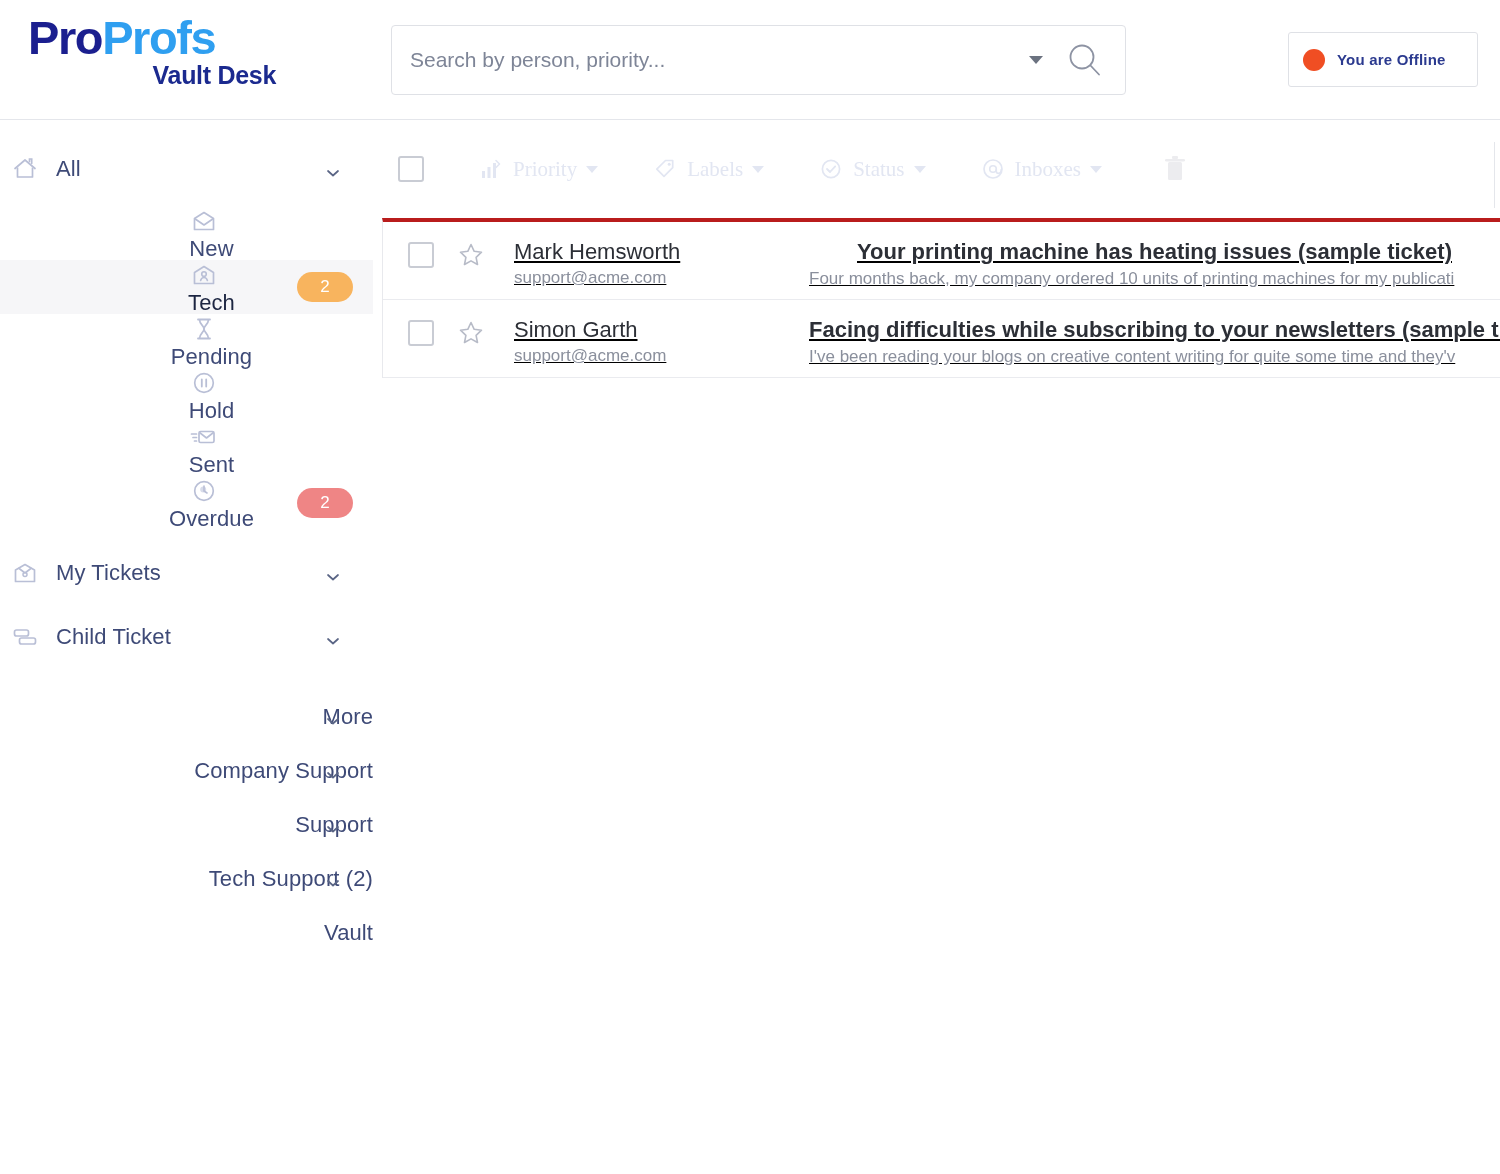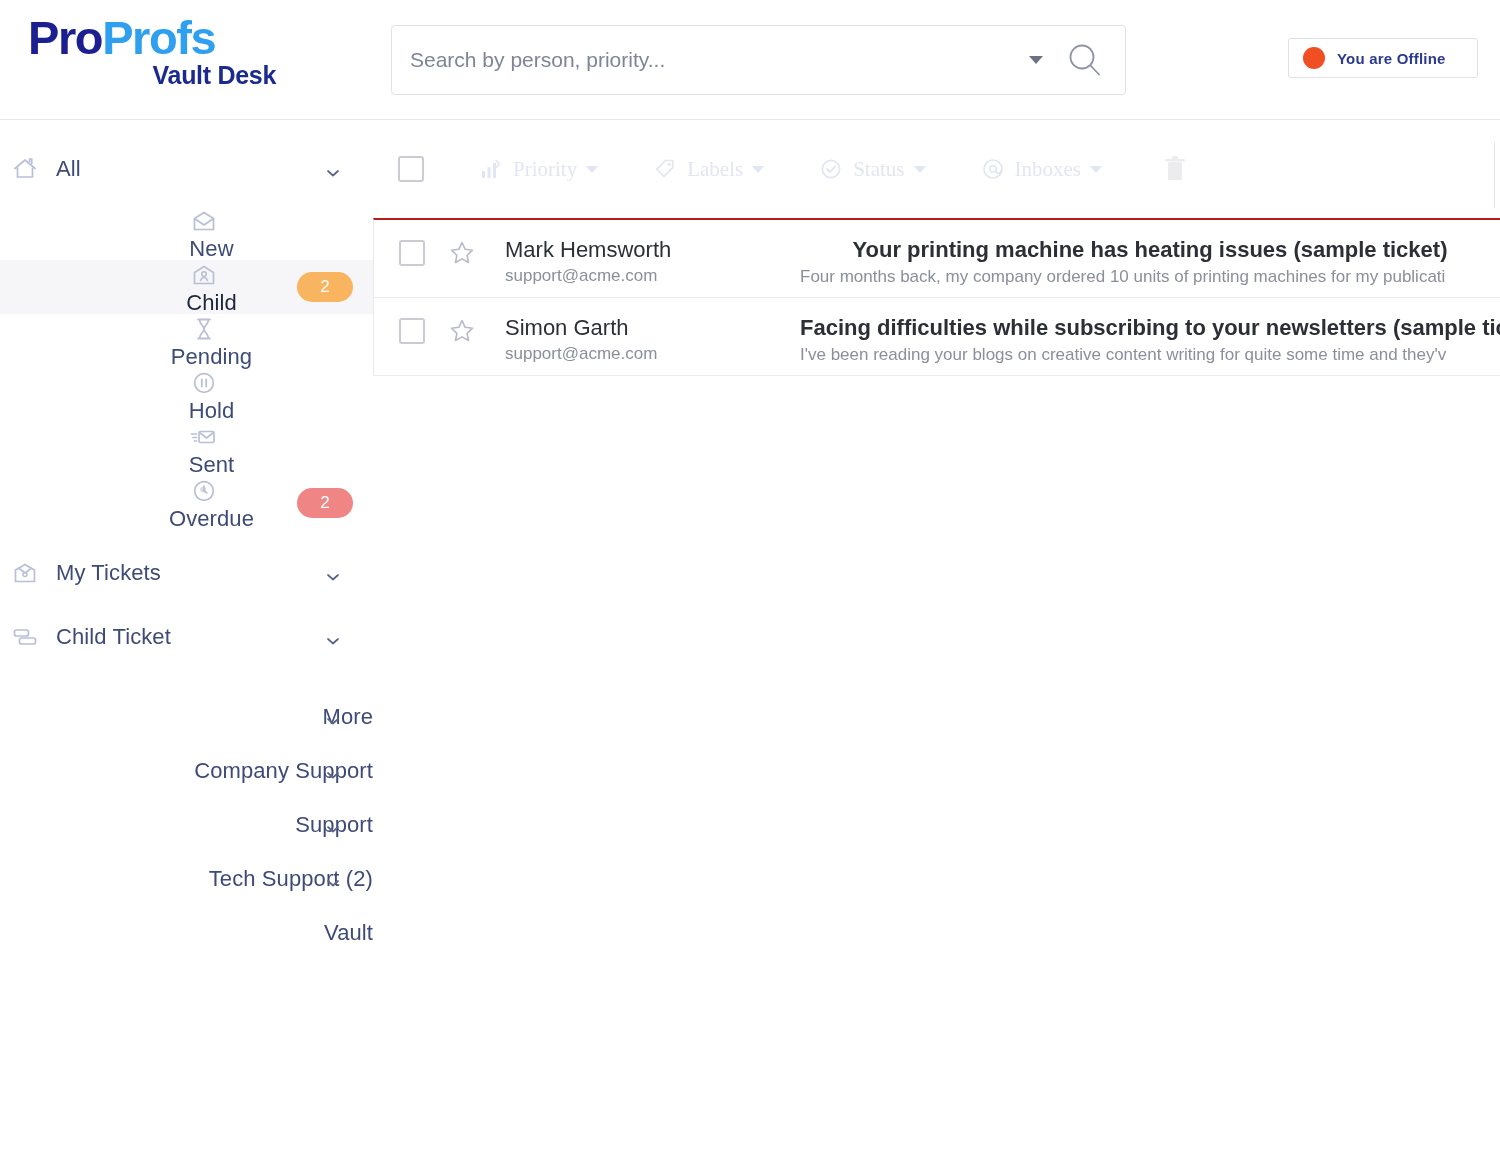--- a/index.html
+++ b/index.html
@@ -81,23 +81,23 @@
   .search-icon-btn {
     margin-right: 20px;
     display: flex;
     align-items: center;
     cursor: pointer;
   }
 
   .status-pill {
     position: absolute;
     left: 1288px;
-    top: 38px;
+    top: 32px;
     width: 190px;
-    height: 40px;
+    height: 55px;
     border: 1px solid #dfe1e6;
     border-radius: 3px;
     display: flex;
     align-items: center;
     background: #fff;
     cursor: pointer;
   }
   .status-dot {
     width: 22px; height: 22px;
     border-radius: 50%;
@@ -237,23 +237,24 @@
     margin-left: 9px;
   }
   .tb-trash {
     margin-left: 60px;
     cursor: pointer;
     display: flex;
     align-items: center;
   }
 
   .list {
-    border-top: 2px solid #b91c1c;
+    border-top: 4px solid #b91c1c;
     border-left: 1px solid #e8e9ed;
-    margin-left: 0px;
+    margin-left: 9px;
+    text-decoration: underline;
   }
   .ticket-row {
     display: flex;
     align-items: flex-start;
     height: 78px;
     border-bottom: 1px solid #eaebef;
     padding-top: 17px;
     cursor: pointer;
     background: #fff;
   }
@@ -363,21 +364,21 @@
         <span class="nav-label">New</span>
       </div>
       <div class="nav-row sub selected">
         <span class="nav-icon">
           <svg width="28" height="28" viewBox="0 0 28 28" fill="none">
             <path d="M4.5 11.5 14 5.5l9.5 6v11h-19v-11Z" stroke="#b9bfd6" stroke-width="1.7" stroke-linejoin="round"></path>
             <circle cx="14" cy="13" r="2.3" stroke="#b9bfd6" stroke-width="1.6"></circle>
             <path d="M10.6 19.5c.6-2 1.9-3 3.4-3s2.8 1 3.4 3" stroke="#b9bfd6" stroke-width="1.6" stroke-linecap="round"></path>
           </svg>
         </span>
-        <span class="nav-label">Child</span>
+        <span class="nav-label">Tech</span>
         <span class="badge orange">2</span>
       </div>
       <div class="nav-row sub">
         <span class="nav-icon">
           <svg width="28" height="28" viewBox="0 0 28 28" fill="none">
             <path d="M8 4.5h12M8 23.5h12" stroke="#b9bfd6" stroke-width="1.8" stroke-linecap="round"></path>
             <path d="M9.5 4.5c0 5 4.5 6 4.5 9.5s-4.5 4.5-4.5 9.5" stroke="#b9bfd6" stroke-width="1.7"></path>
             <path d="M18.5 4.5c0 5-4.5 6-4.5 9.5s4.5 4.5 4.5 9.5" stroke="#b9bfd6" stroke-width="1.7"></path>
           </svg>
         </span>

